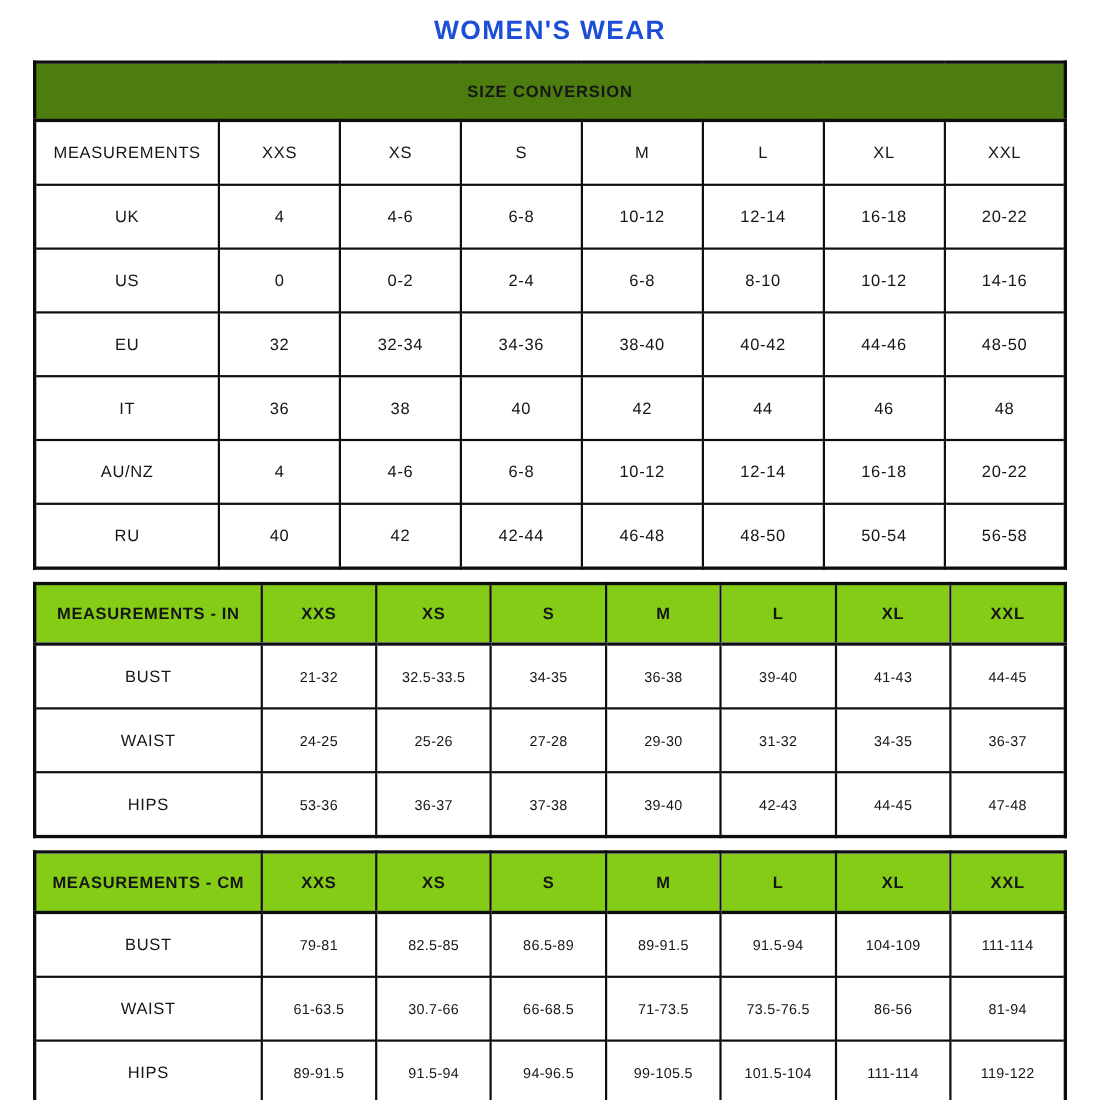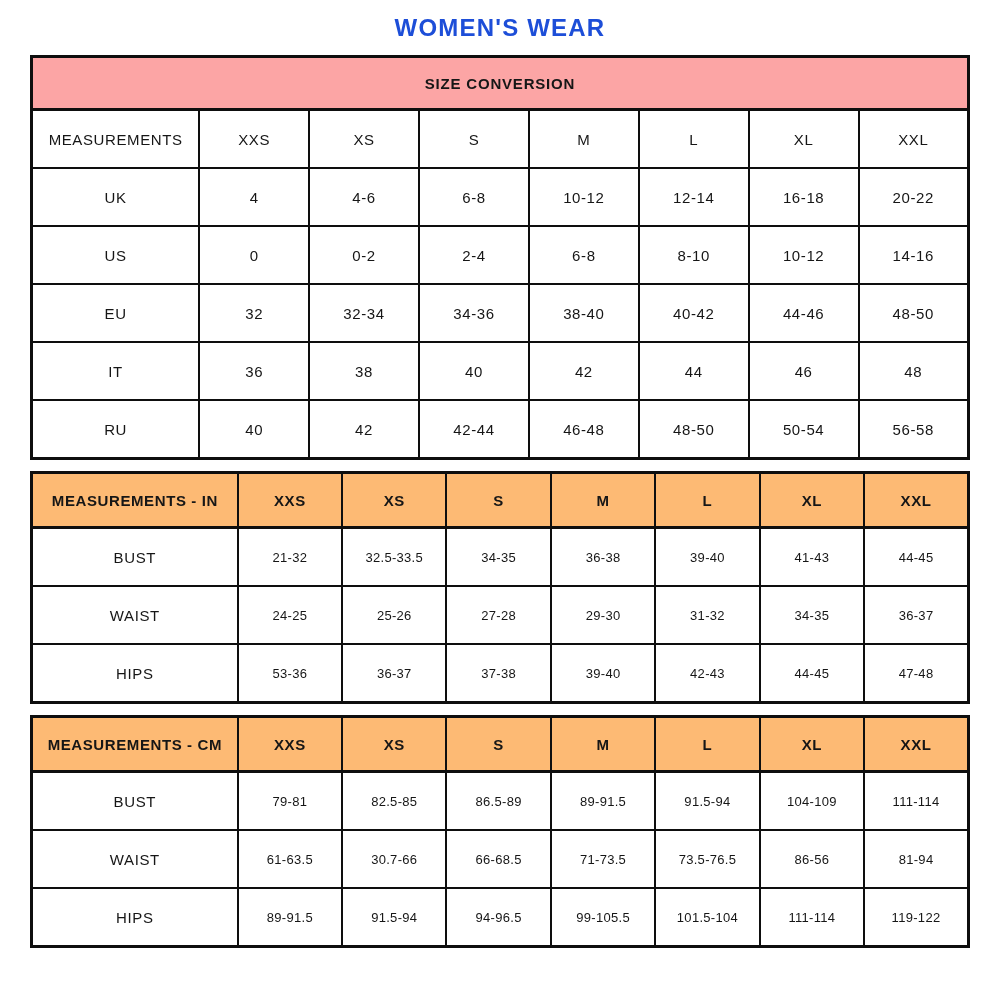--- a/index.html
+++ b/index.html
@@ -35,35 +35,35 @@
   }
   td, th {
     border: 2px solid #0e0e0e;
     text-align: center;
     vertical-align: middle;
     padding: 0;
     overflow: hidden;
   }
   
   .sc-span-header th {
-    background: #fca5a5;
+    background: #4d7c0f;
     height: 50px;
     font-size: 15px;
     font-weight: 700;
     letter-spacing: 0.8px;
     border-bottom: 3px solid #0e0e0e;
   }
   .sc-table td {
     height: 56px;
     font-size: 15px;
     letter-spacing: 0.6px;
   }
   
   .m-table .header-row th {
-    background: #fdba74;
+    background: #84cc16;
     height: 52px;
     font-size: 15px;
     font-weight: 700;
     letter-spacing: 0.6px;
     border-bottom: 3px solid #0e0e0e;
   }
   .m-table td {
     height: 56px;
     text-align: center;
   }
@@ -146,20 +146,30 @@
           <td class="row-label">IT</td>
           <td class="value-cell">36</td>
           <td class="value-cell">38</td>
           <td class="value-cell">40</td>
           <td class="value-cell">42</td>
           <td class="value-cell">44</td>
           <td class="value-cell">46</td>
           <td class="value-cell">48</td>
         </tr>
         <tr>
+          <td class="row-label">AU/NZ</td>
+          <td class="value-cell">4</td>
+          <td class="value-cell">4-6</td>
+          <td class="value-cell">6-8</td>
+          <td class="value-cell">10-12</td>
+          <td class="value-cell">12-14</td>
+          <td class="value-cell">16-18</td>
+          <td class="value-cell">20-22</td>
+        </tr>
+        <tr>
           <td class="row-label">RU</td>
           <td class="value-cell">40</td>
           <td class="value-cell">42</td>
           <td class="value-cell">42-44</td>
           <td class="value-cell">46-48</td>
           <td class="value-cell">48-50</td>
           <td class="value-cell">50-54</td>
           <td class="value-cell">56-58</td>
         </tr>
       </tbody>

